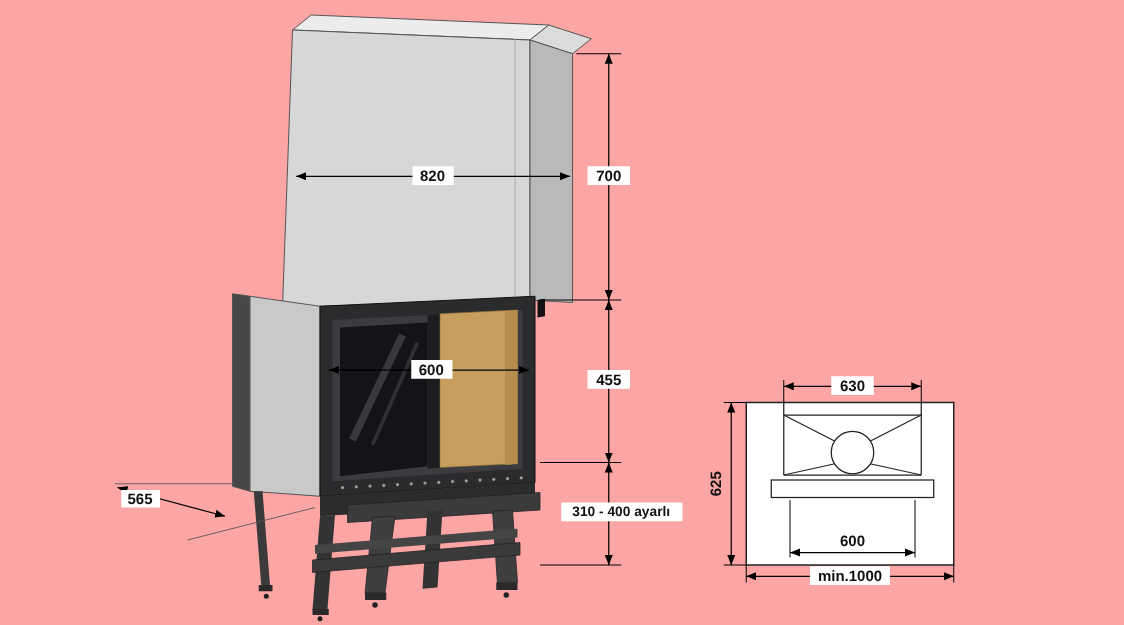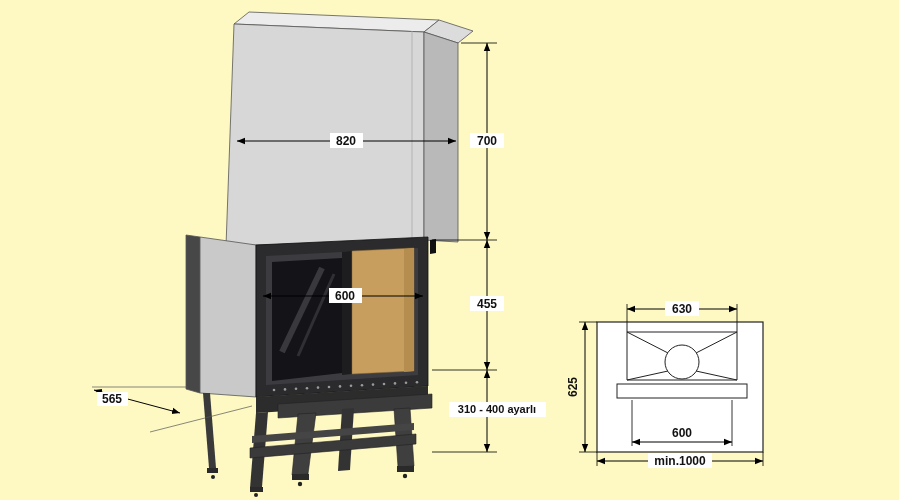--- a/index.html
+++ b/index.html
@@ -1,16 +1,16 @@
 <!DOCTYPE html>
 <html><head>
 <meta charset="utf-8">
 <style>
   html,body{margin:0;padding:0;background:#ffffff;}
-  .stage{position:relative;width:899px;height:500px;background:#fef9c3;overflow:hidden;
+  .stage{position:relative;width:899px;height:500px;background:#fca5a5;overflow:hidden;
          font-family:"Liberation Sans",sans-serif;}
   svg text{font-family:"Liberation Sans",sans-serif;}
   .lbl{font-size:12px;font-weight:bold;fill:#111;}
   .lbl-sm{font-size:11px;font-weight:bold;fill:#111;}
   .lblbg{fill:#ffffff;}
   .dim{stroke:#000;stroke-width:1;fill:none;}
   .ext{stroke:#000;stroke-width:0.8;fill:none;}
   .thin{stroke:#555;stroke-width:0.7;fill:none;}
   .edge{stroke:#555;stroke-width:0.8;}
 </style>

